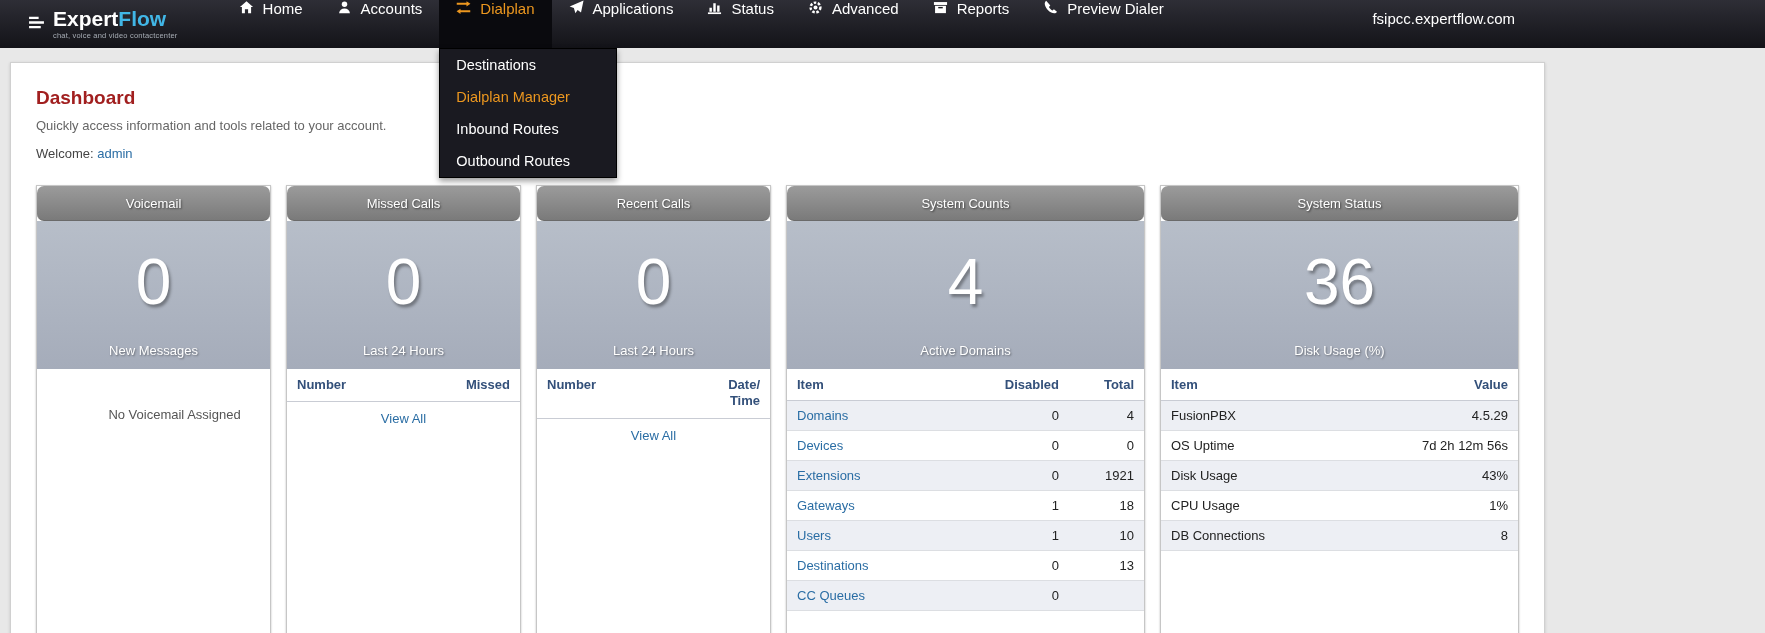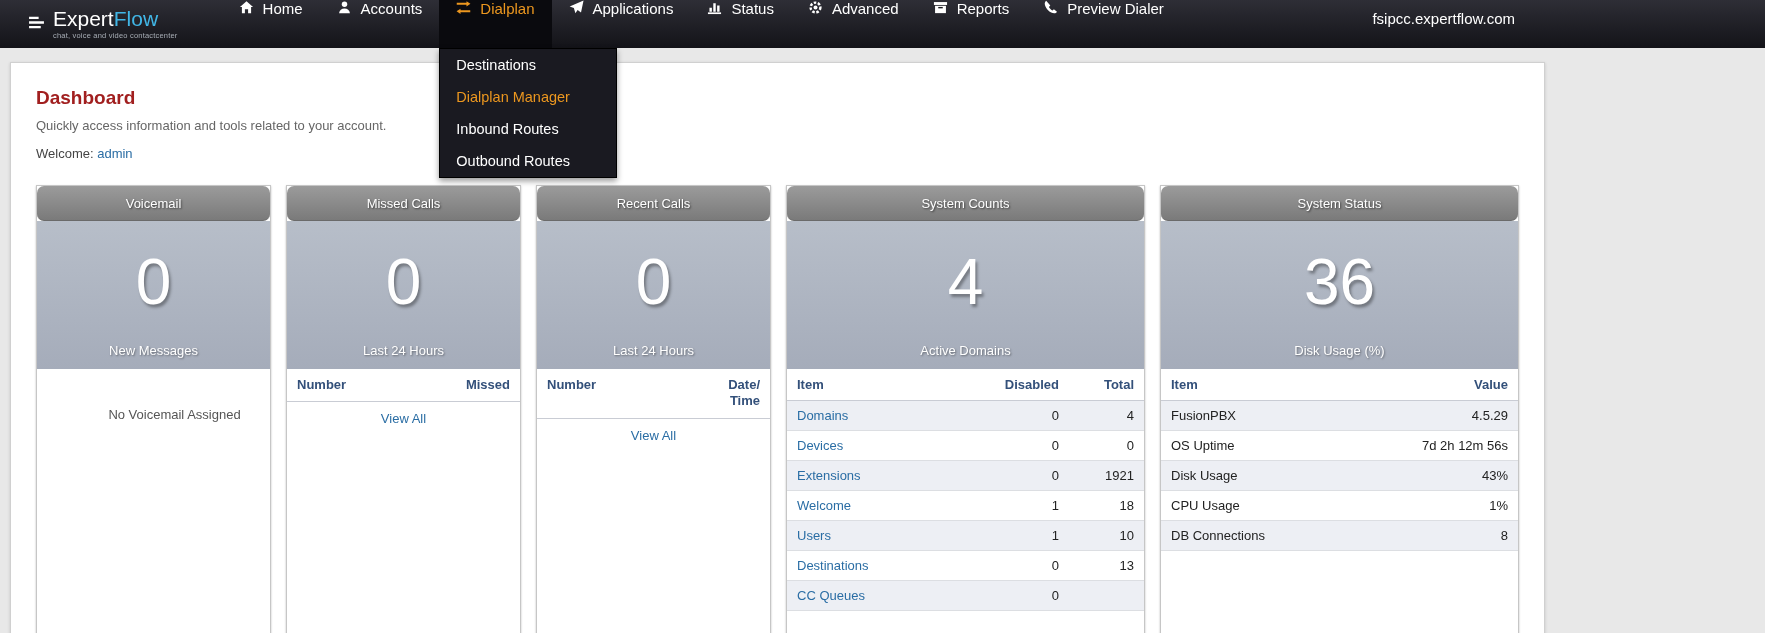--- a/index.html
+++ b/index.html
@@ -6,21 +6,21 @@
   html,body { width:1765px; height:633px; overflow:hidden; background:#e8e8e8;
     font-family:"Liberation Sans", sans-serif; }
 
   
   .navbar { position:relative; height:48px; z-index:20;
     background:linear-gradient(180deg,#2e2e36,#131318); color:#fff;
     display:flex; align-items:stretch; }
   .brand { display:flex; align-items:center; gap:8px; padding:0 26px 0 28px; cursor:pointer; }
   .brand svg { width:17px; height:17px; fill:#fff; }
   .brand-text { display:flex; flex-direction:column; line-height:1; }
-  .brand-name { font-size:21px; font-weight:normal; color:#fff; }
+  .brand-name { font-size:21px; font-weight:bold; color:#fff; }
   .brand-name .flow { color:#41b6e6; }
   .brand-tagline { font-size:7.5px; color:#a7adb5; margin-top:3px; letter-spacing:.2px; }
   .nav-items { display:flex; list-style:none; align-items:stretch; margin-left:18px; }
   .nav-item { display:flex; align-items:flex-start; gap:9px; padding:0 17px;
     font-size:15px; cursor:pointer; position:relative; color:#fff; }
   .nav-item svg { width:15px; height:15px; fill:currentColor; stroke:none; flex:0 0 auto; }
   .nav-item.active { background:#0a0a0e; color:#ec971f; }
   .nav-domain { position:absolute; right:250px; top:0; height:36px;
     display:flex; align-items:center; font-size:15px; color:#fff; }
 
@@ -247,21 +247,21 @@
               <td><a>Devices</a></td>
               <td class="r">0</td>
               <td class="r">0</td>
             </tr>
             <tr>
               <td><a>Extensions</a></td>
               <td class="r">0</td>
               <td class="r">1921</td>
             </tr>
             <tr>
-              <td><a>Welcome</a></td>
+              <td><a>Gateways</a></td>
               <td class="r">1</td>
               <td class="r">18</td>
             </tr>
             <tr>
               <td><a>Users</a></td>
               <td class="r">1</td>
               <td class="r">10</td>
             </tr>
             <tr>
               <td><a>Destinations</a></td>

